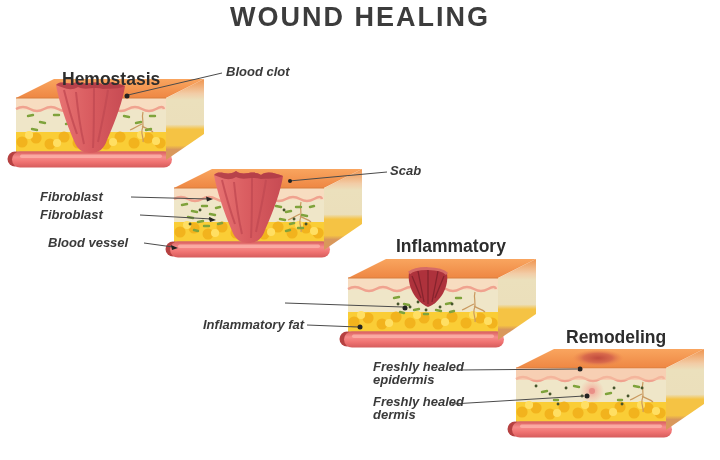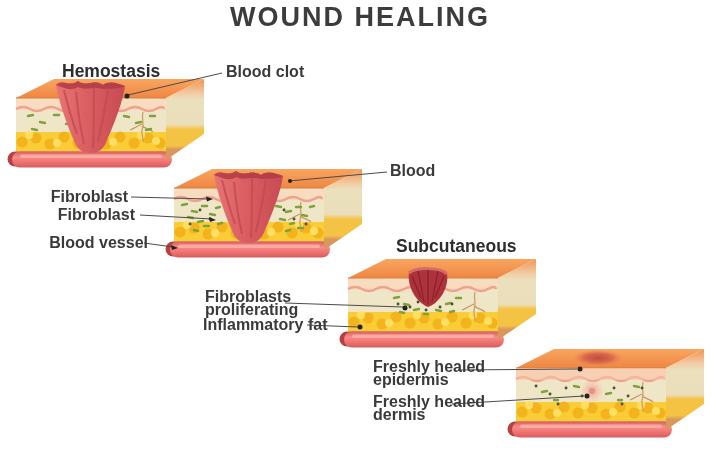--- a/index.html
+++ b/index.html
@@ -9,24 +9,24 @@
   }
   .main-title{
     position:absolute;left:0;right:0;top:2px;text-align:center;
     font-size:27px;font-weight:800;letter-spacing:2px;color:#3c3c3c;margin:0;
   }
   .stage-title{
     position:absolute;font-size:17.5px;font-weight:bold;color:#2d2d2d;
     white-space:nowrap;
   }
   .lbl{
-    position:absolute;font-size:16px;font-weight:bold;color:#3a3a3a;
-    line-height:12.5px;white-space:pre-line;
+    position:absolute;font-size:13px;font-weight:bold;color:#3a3a3a;
+    line-height:12.5px;white-space:pre-line;font-style:italic;
   }
-  .lbl.r{text-align:right;}
+  .lbl.r{text-align:left;}
   #art{position:absolute;left:0;top:0;}
   #leaders{position:absolute;left:0;top:0;pointer-events:none;}
 </style>
 </head>
 <body>
 
 <div id="canvas">
 
   <svg id="art" width="720" height="460" viewBox="0 0 720 460">
     <defs>
@@ -143,32 +143,31 @@
       <circle cx="580" cy="369" r="2.5"></circle>
       <circle cx="587" cy="396" r="2.5"></circle>
       <polygon points="213,199 206,196.5 207,201.5"></polygon>
       <polygon points="216,220 209,217 210,222"></polygon>
       <polygon points="178,248 171,245 172,250"></polygon>
     </g>
   </svg>
 
   <h1 class="main-title">WOUND HEALING</h1>
 
-  <div class="stage-title" style="left:62px;top:61px">Hemostasis</div>
-  <div class="stage-title" style="left:396px;top:236px">Subcutaneous</div>
+  <div class="stage-title" style="left:62px;top:69px">Hemostasis</div>
+  <div class="stage-title" style="left:396px;top:236px">Inflammatory</div>
+  <div class="stage-title" style="left:566px;top:327px">Remodeling</div>
 
   <div class="lbl" style="left:226px;top:66px">Blood clot</div>
 
-  <div class="lbl" style="left:390px;top:165px">Blood</div>
+  <div class="lbl" style="left:390px;top:165px">Scab</div>
   <div class="lbl r" style="left:40px;top:191px;width:88px">Fibroblast</div>
   <div class="lbl r" style="left:40px;top:209px;width:95px">Fibroblast</div>
   <div class="lbl r" style="left:48px;top:237px;width:100px">Blood vessel</div>
 
-  <div class="lbl" style="left:205px;top:291px">Fibroblasts
-proliferating</div>
   <div class="lbl" style="left:203px;top:319px">Inflammatory fat</div>
 
   <div class="lbl" style="left:373px;top:361px">Freshly healed
 epidermis</div>
   <div class="lbl" style="left:373px;top:396px">Freshly healed
 dermis</div>
 
 </div>
 
 </body></html>

